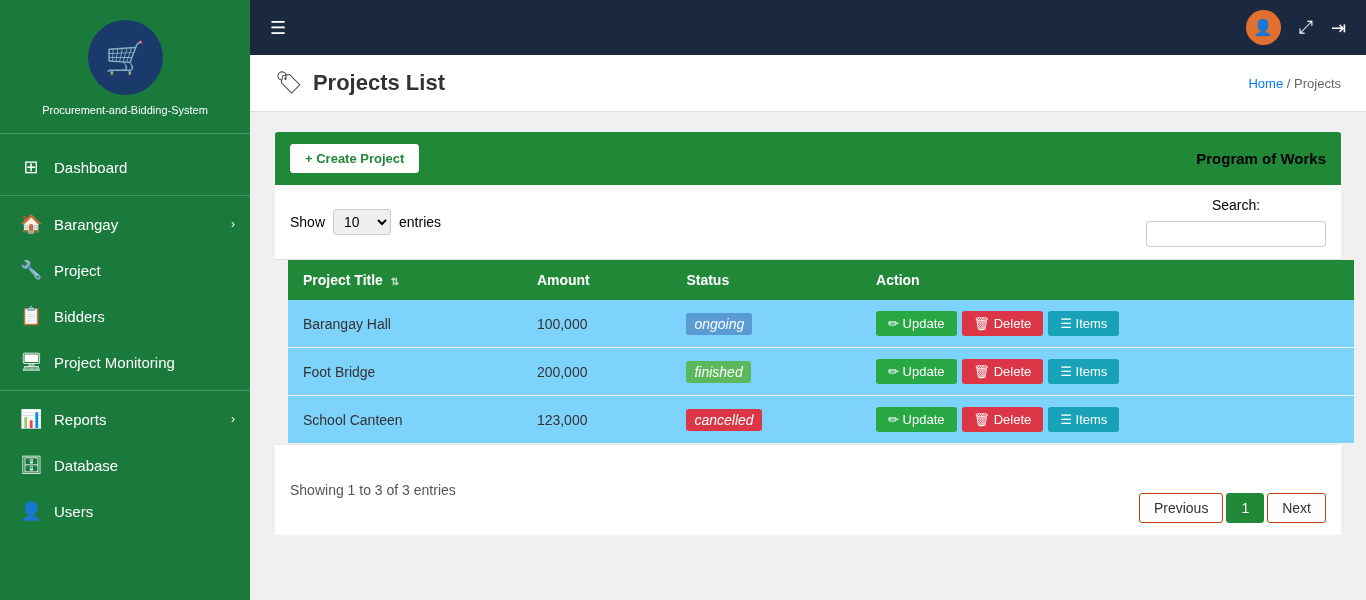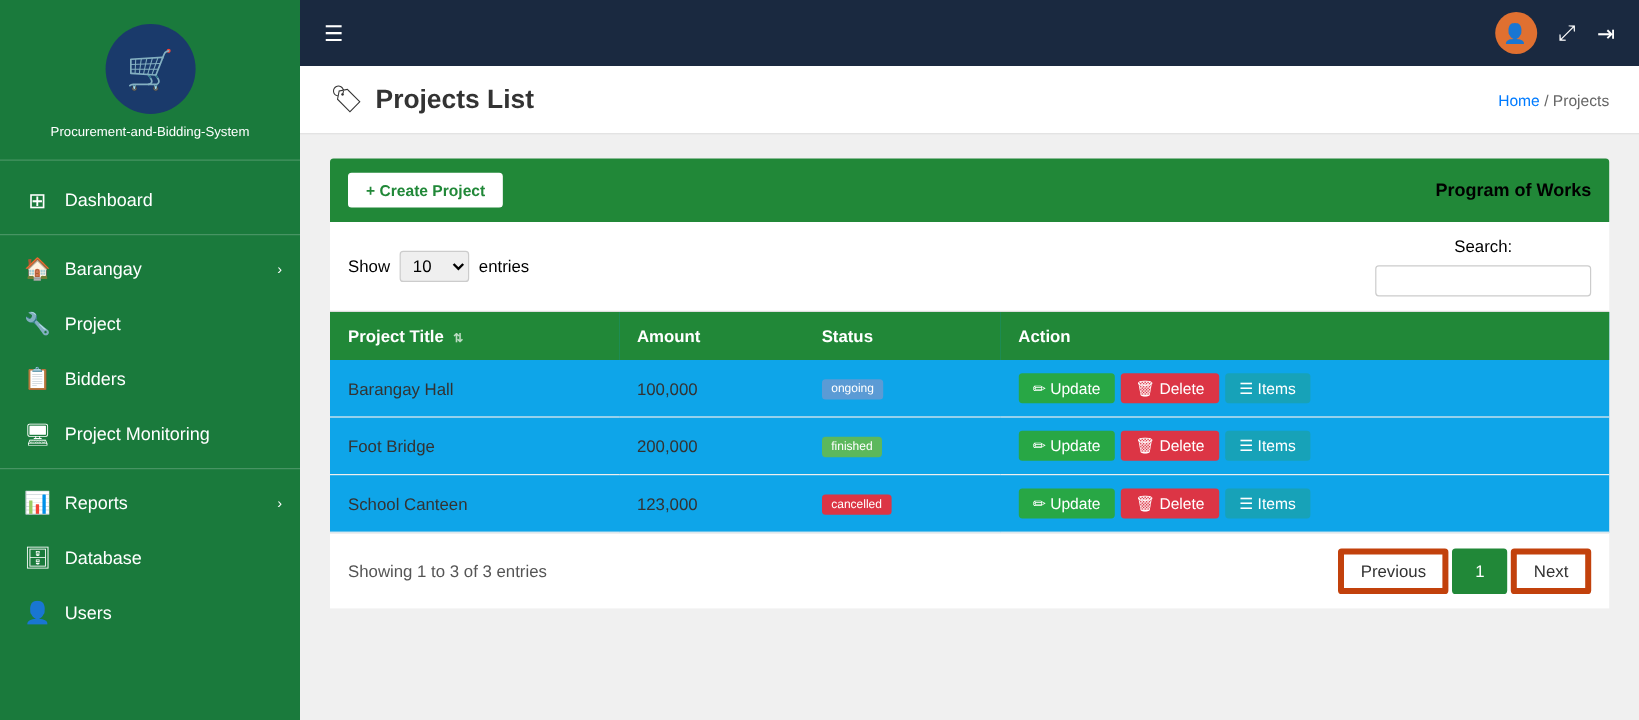--- a/index.html
+++ b/index.html
@@ -234,21 +234,22 @@
       border: 1px solid #ccc;
       border-radius: 3px;
       font-size: 14px;
       width: 180px;
     }
 
     
     .data-table {
       width: 100%;
       border-collapse: collapse;
-      background: #0ea5e9;
+      background: #7dd3fc;
+      margin-left: 13px;
     }
     .data-table thead tr {
       background: #218838;
       color: white;
     }
     .data-table thead th {
       padding: 12px 15px;
       text-align: left;
       font-size: 14px;
       font-weight: bold;
@@ -259,23 +260,24 @@
     .data-table tbody td {
       padding: 11px 15px;
       font-size: 14px;
       color: #333;
     }
 
     
     .badge {
       padding: 3px 8px;
       border-radius: 3px;
-      font-size: 10px;
+      font-size: 14px;
       color: white;
       display: inline-block;
+      font-style: italic;
     }
     .badge-ongoing { background: #5b9bd5; }
     .badge-finished { background: #5cb85c; }
     .badge-cancelled { background: #dc3545; }
 
     
     .action-buttons {
       display: flex;
       gap: 5px;
     }
@@ -329,26 +331,27 @@
       font-size: 14px;
       color: #555;
     }
     .pagination {
       display: flex;
       align-items: center;
       gap: 3px;
     }
     .page-btn {
       padding: 6px 14px;
-      border: 5px solid #c2410c;
+      border: 1px solid #c2410c;
       background: white;
       cursor: pointer;
       font-size: 14px;
       border-radius: 3px;
       color: #333;
+      margin-top: 36px;
     }
     .page-btn.active {
       background: #218838;
       color: white;
       border-color: #218838;
     }
 
     .sort-icon {
       font-size: 10px;
       margin-left: 4px;

